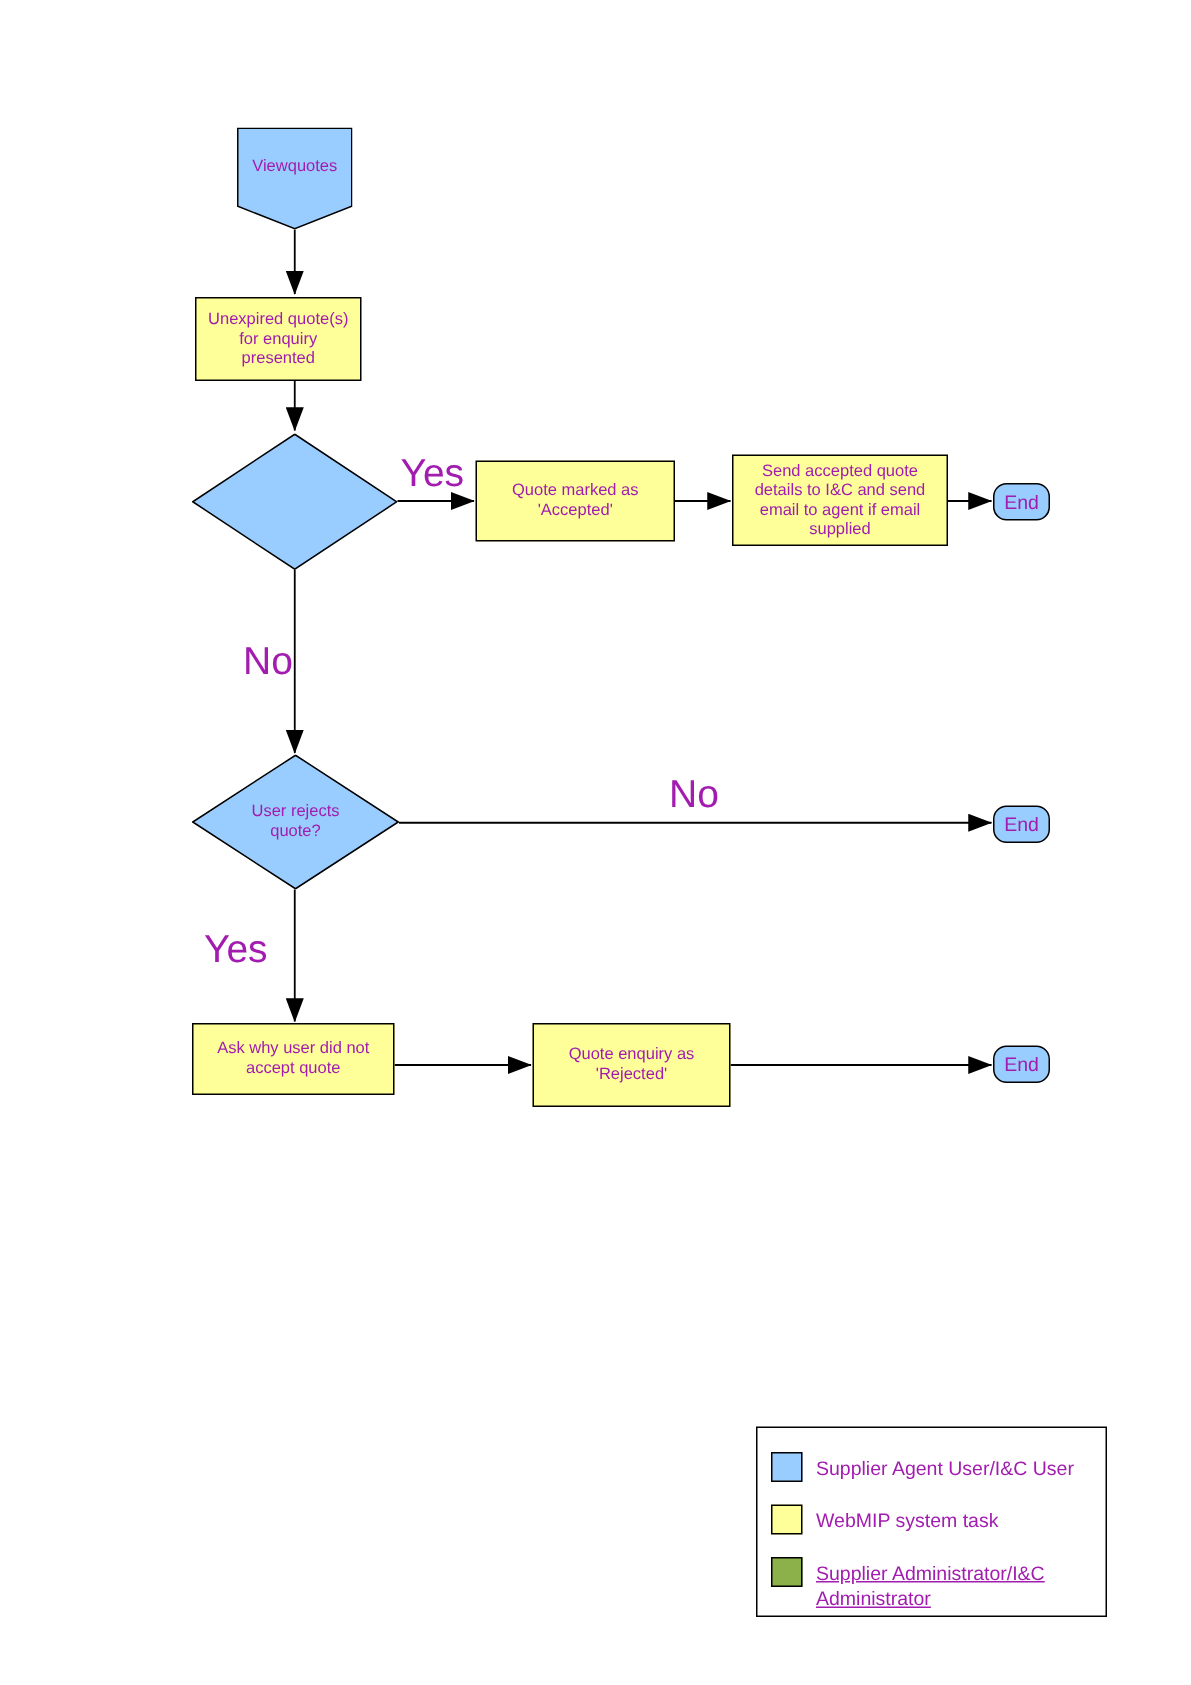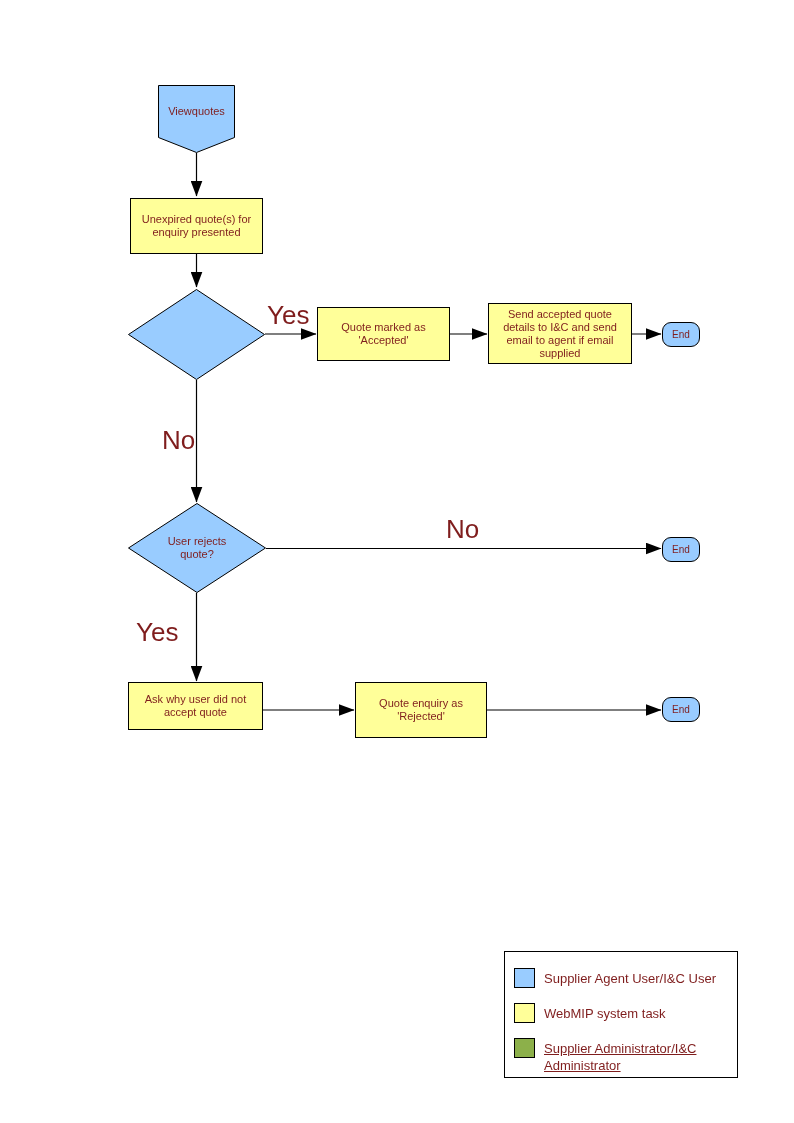--- a/index.html
+++ b/index.html
@@ -2,21 +2,21 @@
 <html><head>
 <meta charset="utf-8">
 <style>
   html, body { margin: 0; padding: 0; background: #ffffff; }
   .canvas {
     position: relative;
     width: 794px;
     height: 1123px;
     background: #ffffff;
     font-family: "Liberation Sans", sans-serif;
-    color: #7f1d1d;
+    color: #a21caf;
     overflow: hidden;
   }
   .connectors { position: absolute; left: 0; top: 0; width: 794px; height: 1123px; }
   .node { position: absolute; }
   .shape-svg { position: absolute; left: 0; top: 0; width: 100%; height: 100%; display: block; }
   .node-label {
     position: absolute;
     display: flex; align-items: center; justify-content: center;
     text-align: center;
     font-size: 11px; line-height: 13px;
@@ -31,21 +31,21 @@
     text-align: center;
     font-size: 11px; line-height: 13px;
     padding: 2px 6px;
   }
   .end-node {
     position: absolute;
     box-sizing: border-box;
     border: 1px solid #000;
     border-radius: 9px;
     display: flex; align-items: center; justify-content: center;
-    font-size: 10px;
+    font-size: 13px;
   }
   .edge-label {
     position: absolute;
     font-size: 26px;
     line-height: 1;
     white-space: nowrap;
   }
   .legend {
     position: absolute;
     left: 504px; top: 951px;
@@ -90,21 +90,21 @@
     <line x1="487" y1="710" x2="661" y2="710" stroke="#000" stroke-width="1.2" marker-end="url(#arrowhead)"></line>
   </svg>
 
   <div class="node" style="left:158px; top:85px; width:77px; height:68px;">
     <svg class="shape-svg" viewBox="0 0 77 68" xmlns="http://www.w3.org/2000/svg">
       <polygon points="0.5,0.5 76.5,0.5 76.5,52.5 38.5,67.5 0.5,52.5" stroke="#000" stroke-width="1" fill="#99CCFF"></polygon>
     </svg>
     <div class="node-label pentagon-label">Viewquotes</div>
   </div>
 
-  <div class="rect-node" style="left: 130px; top: 198px; width: 133px; height: 56px; background-color: rgb(255, 255, 153);">
+  <div class="rect-node" style="left: 130px; top: 198px; width: 111px; height: 56px; background-color: rgb(255, 255, 153);">
     <span>Unexpired quote(s) for enquiry presented</span>
   </div>
 
   <div class="node" style="left:128px; top:289px; width:137px; height:91px;">
     <svg class="shape-svg" viewBox="0 0 137 91" xmlns="http://www.w3.org/2000/svg">
       <polygon points="68.5,0.5 136.5,45.5 68.5,90.5 0.5,45.5" stroke="#000" stroke-width="1" fill="#99CCFF"></polygon>
     </svg>
   </div>
 
   <div class="rect-node" style="left: 317px; top: 307px; width: 133px; height: 54px; background-color: rgb(255, 255, 153);">

